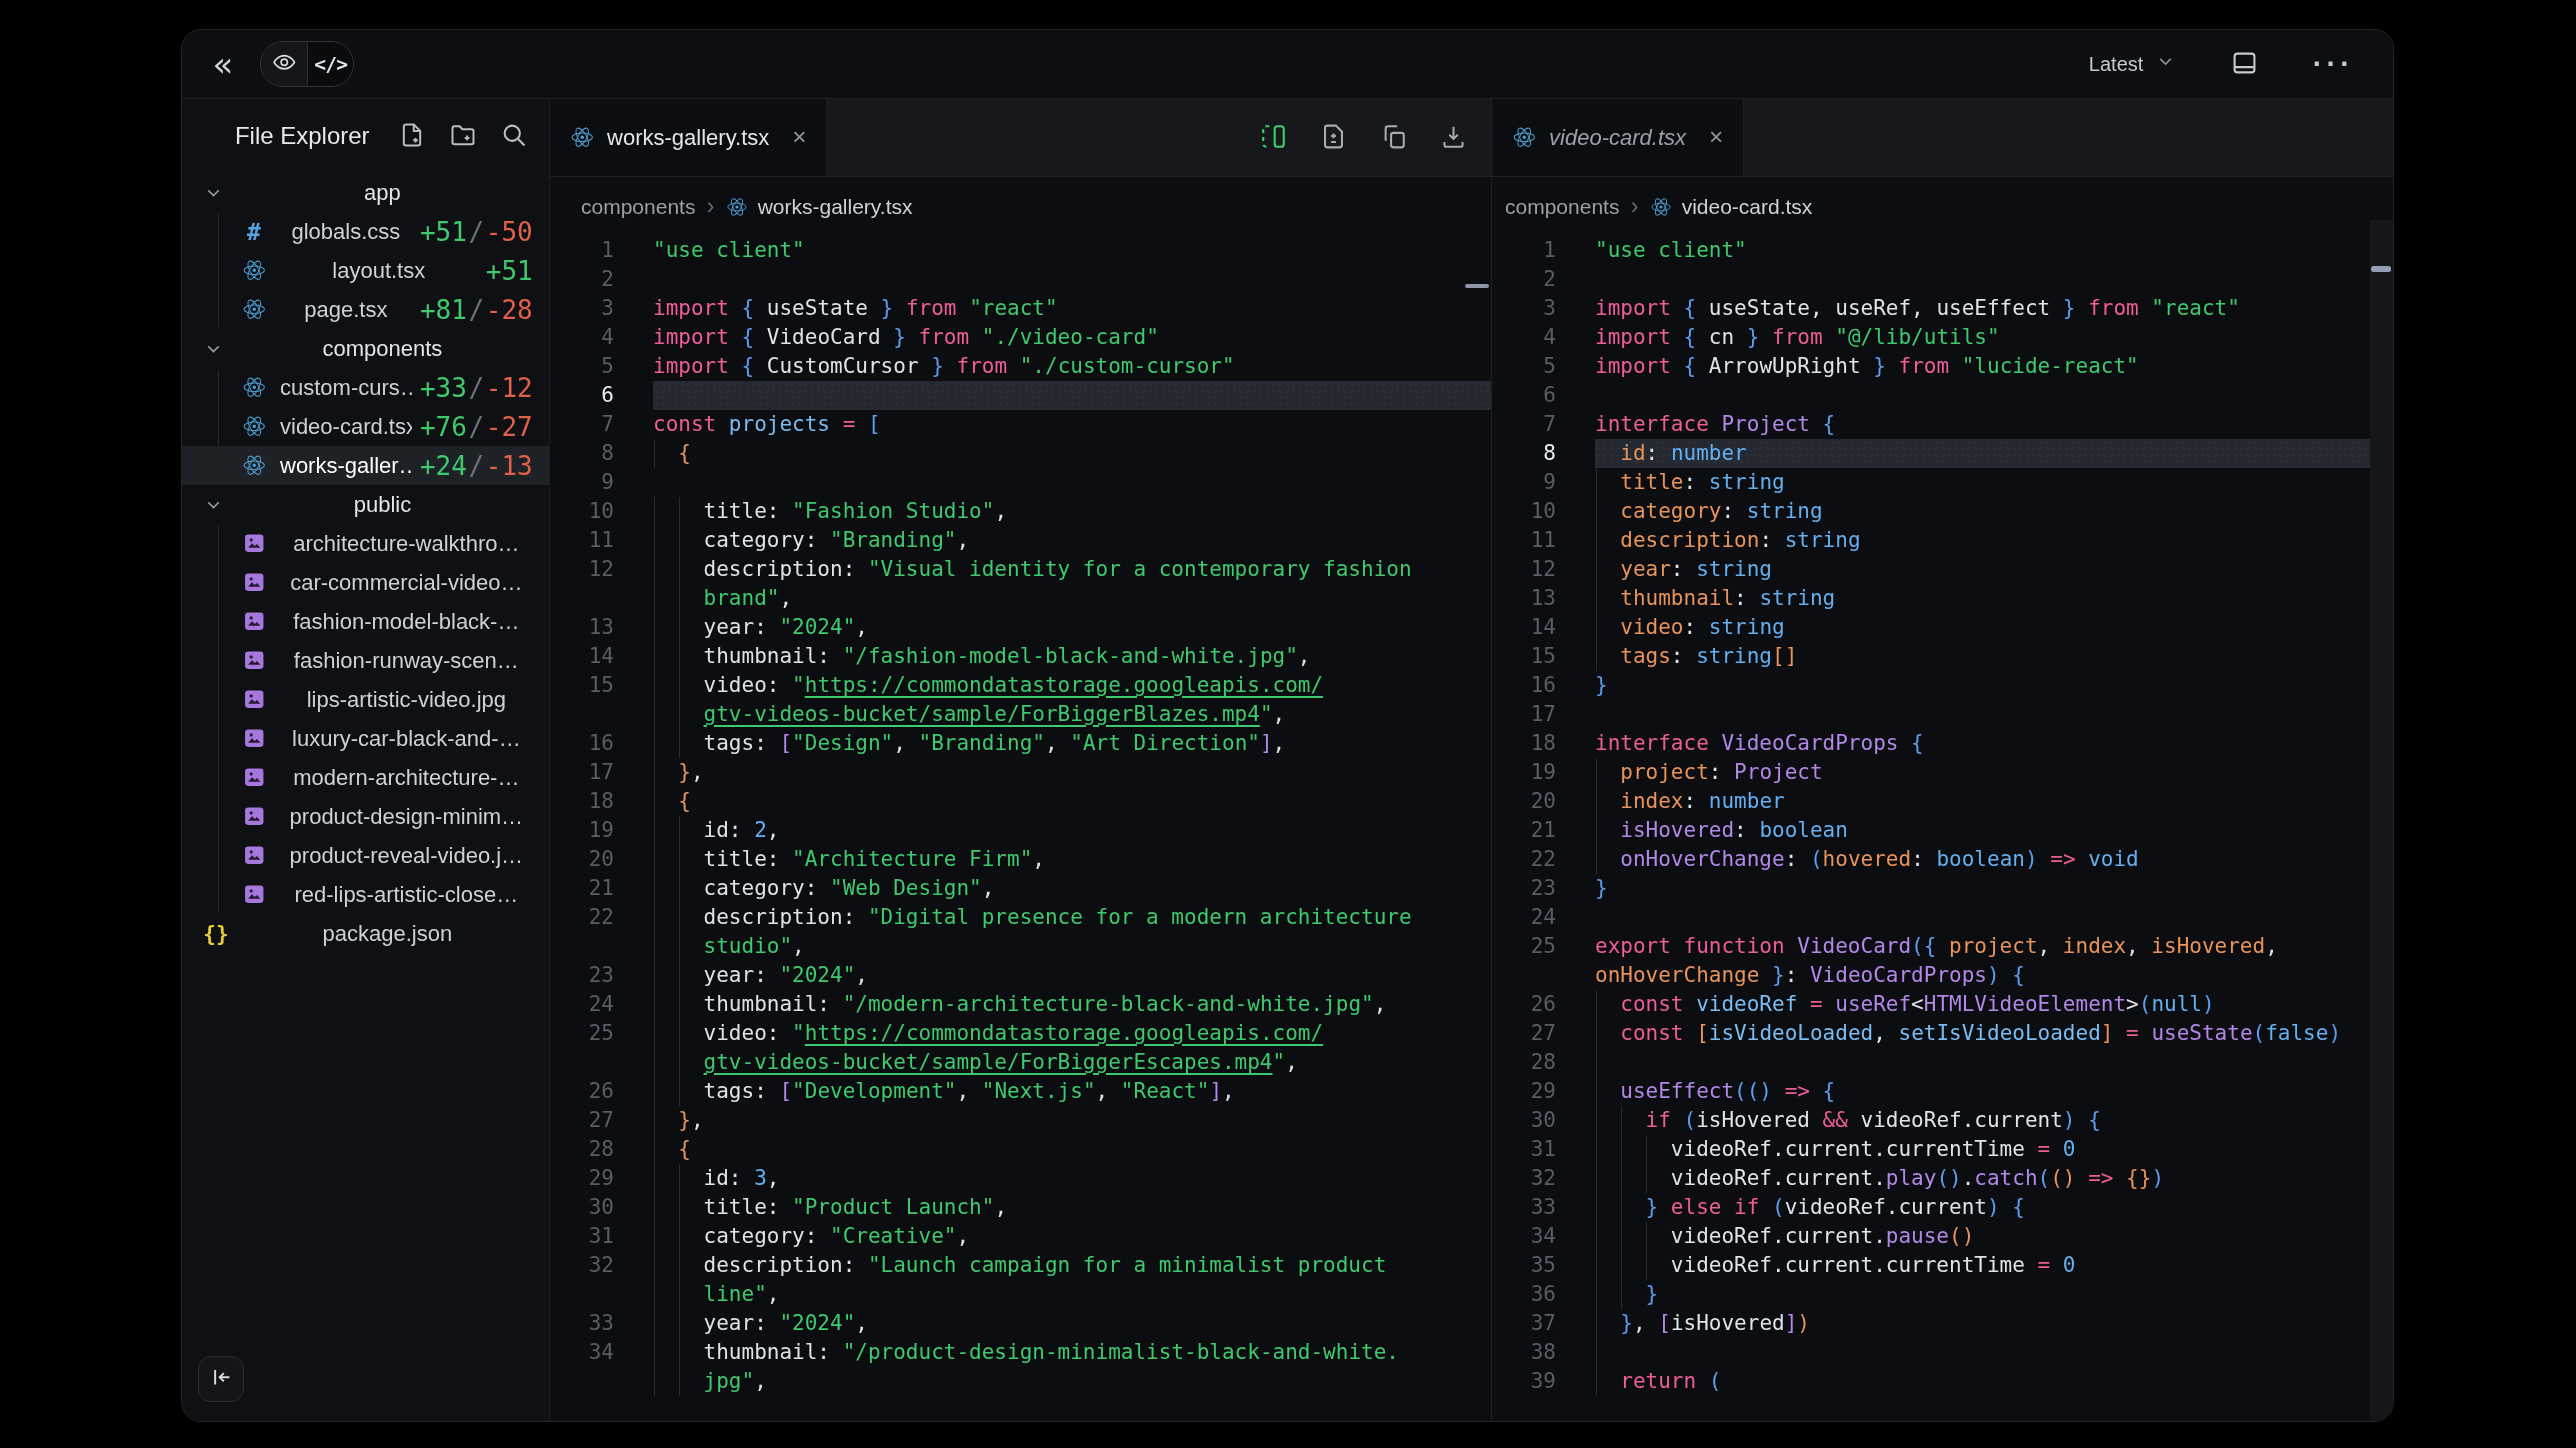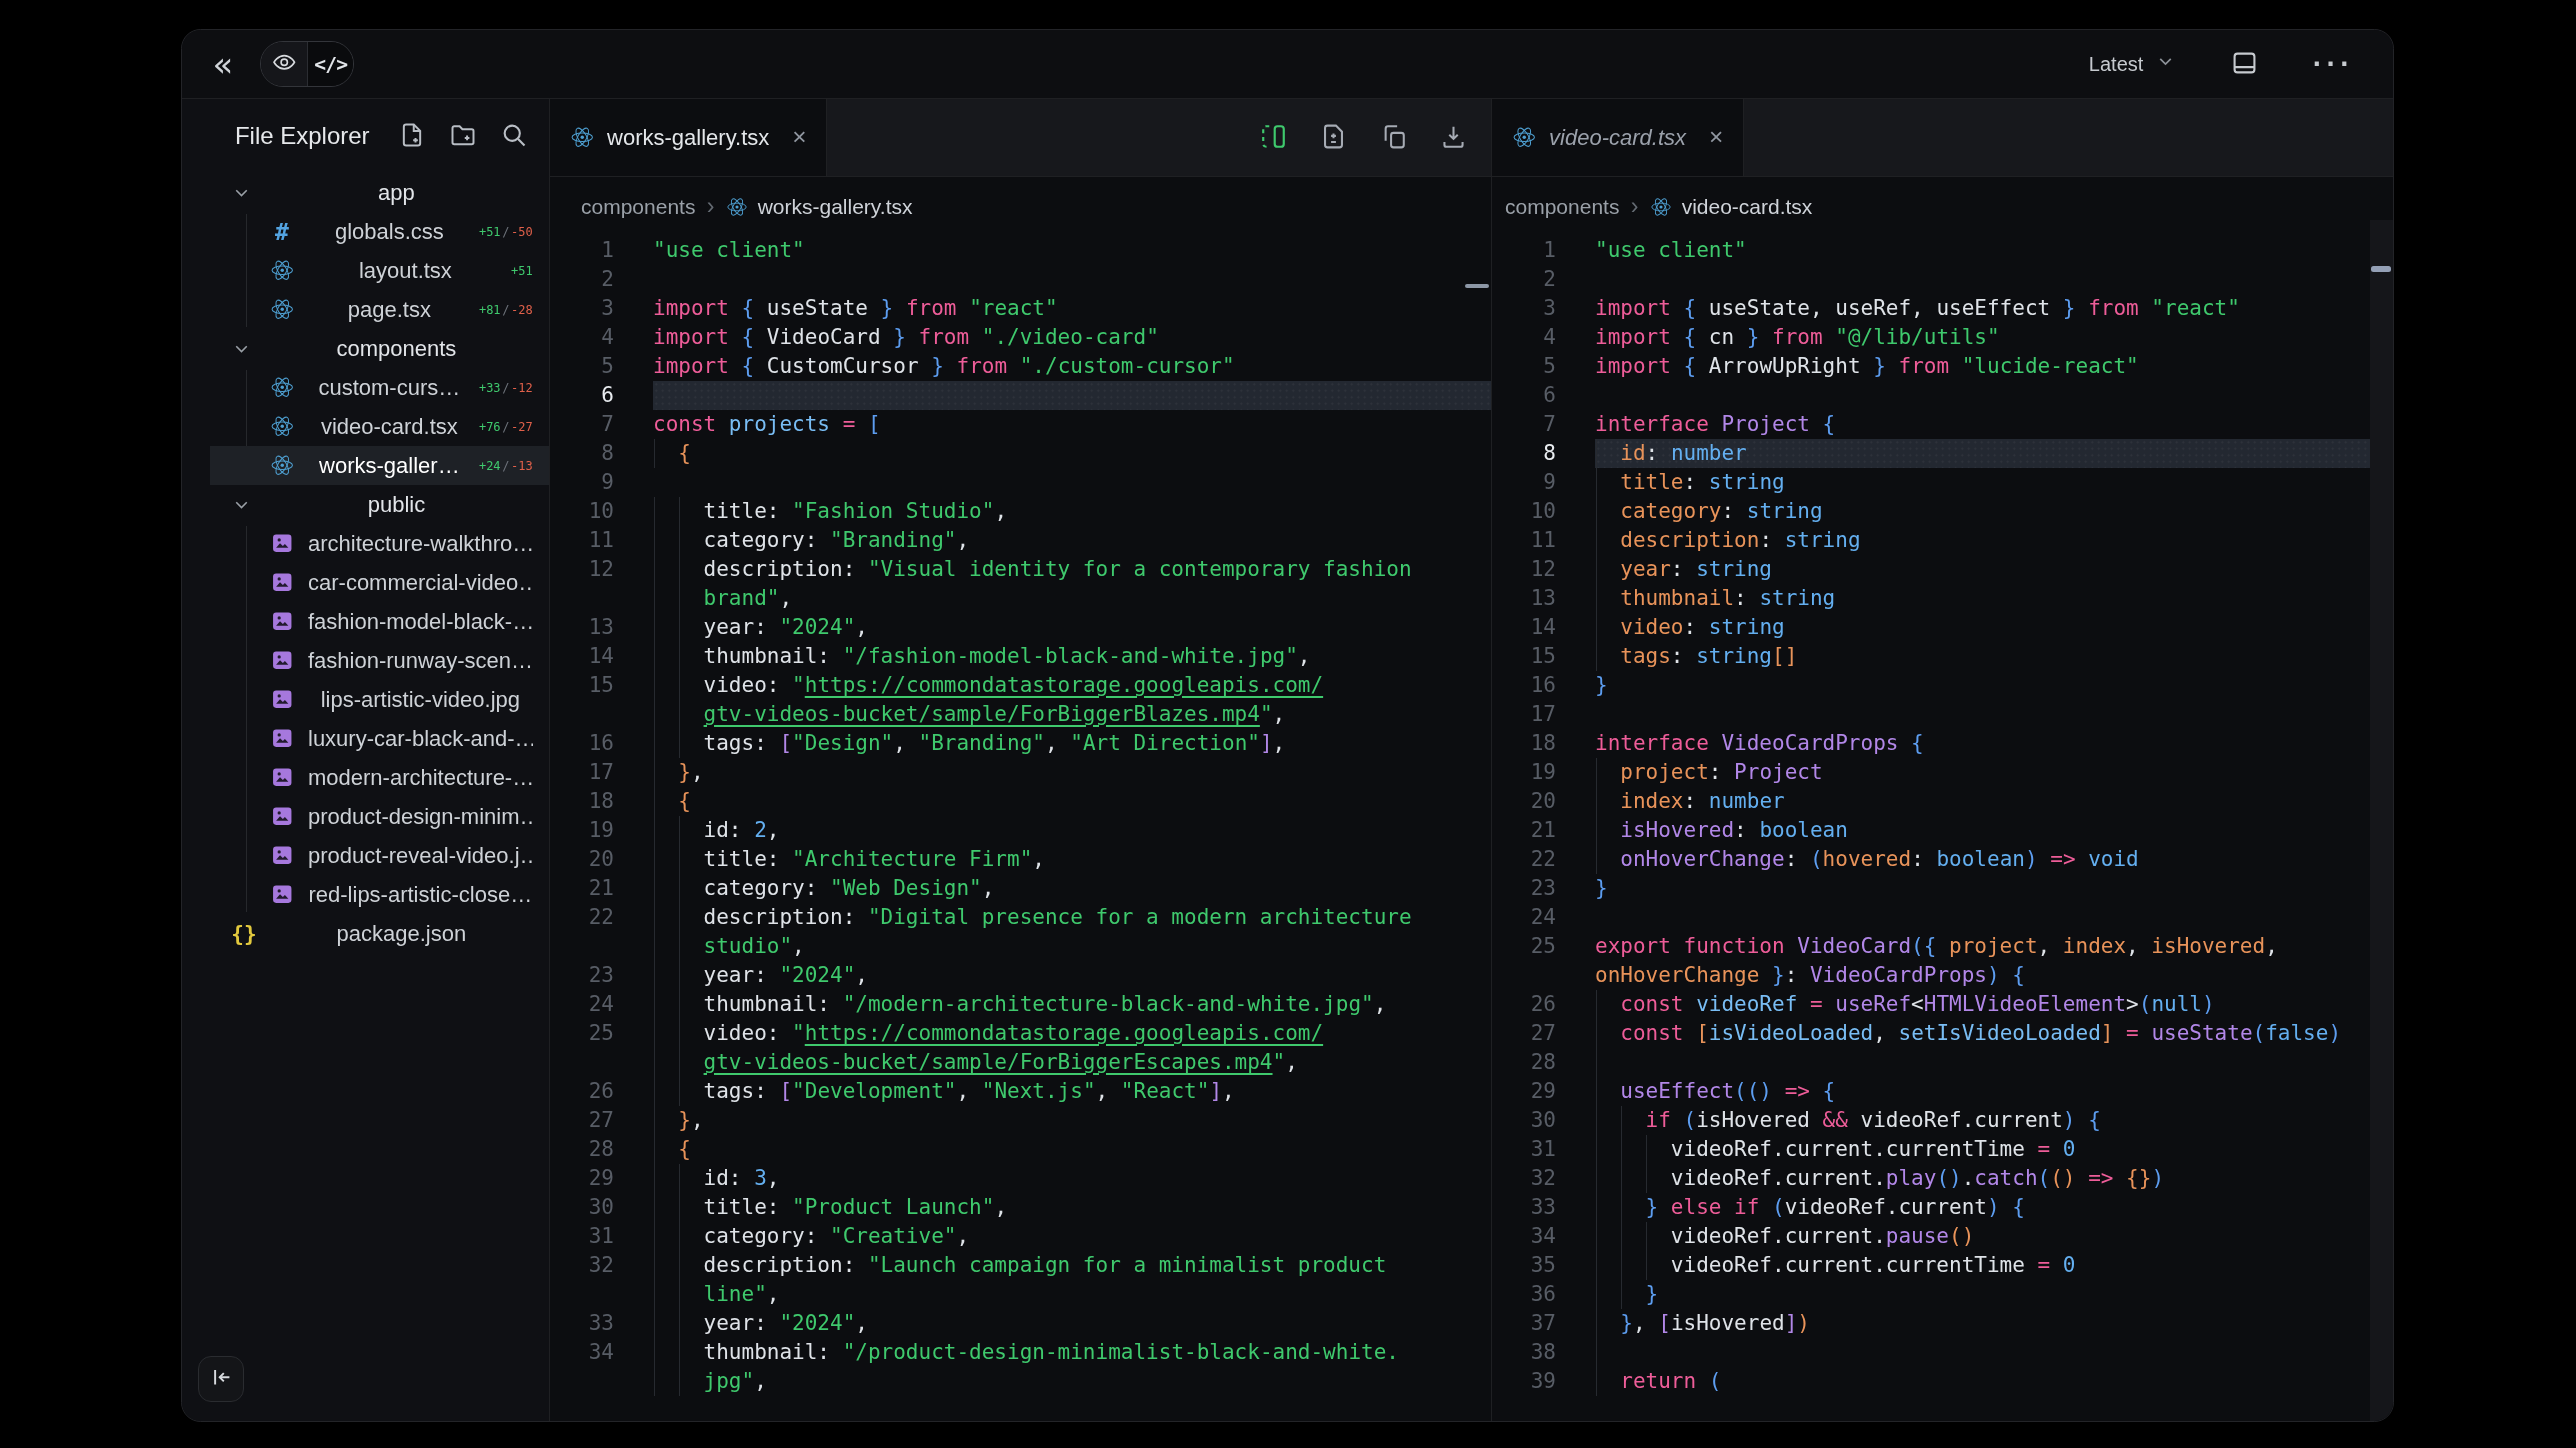--- a/index.html
+++ b/index.html
@@ -26,33 +26,33 @@
 
   
   .main{display:flex;height:1323px;}
   .sidebar{width:368px;border-right:0.8px solid #1f2023;position:relative;background:#0f1014;flex:none;text-align:center;}
   .sb-header{height:74px;display:flex;align-items:center;padding:0 21px 0 24.5px;}
   .sb-title{font-size:24px;color:#e6e8eb;flex:1;}
   .sb-actions{display:flex;gap:23px;}
   .sb-actions button{background:none;border:none;padding:0;display:flex;}
   .sb-actions svg{width:28px;height:28px;stroke:#b9bec5;}
 
-  .tree{font-size:22px;color:#ced2d7;padding-left:28px;}
+  .tree{font-size:22px;color:#ced2d7;}
   .trow{height:39px;display:flex;align-items:center;padding-right:16.3px;position:relative;}
   .trow.folder{padding-left:21px;color:#e2e5e9;}
   .trow.file{padding-left:59px;}
   .trow.root{padding-left:21px;}
   .trow .chev{width:21px;height:21px;margin-right:8.2px;flex:none;display:flex;}
   .trow .chev svg{width:21px;height:21px;stroke:#9aa0a7;}
   .ficon{width:26px;height:26px;margin-right:13px;flex:none;display:flex;align-items:center;justify-content:center;}
   .ficon svg{width:24.5px;height:24.5px;}
   .ficon .hash{color:#53a3e0;font-weight:700;font-size:23px;font-family:"DejaVu Sans Mono",monospace;}
   .ficon .braces{color:#e2c93e;font-weight:700;font-size:21px;font-family:"DejaVu Sans Mono",monospace;}
   .flabel{white-space:nowrap;overflow:hidden;flex:1;}
-  .diff{font-family:"DejaVu Sans Mono",monospace;font-size:12px;margin-left:8.2px;white-space:nowrap;}
+  .diff{font-family:"DejaVu Sans Mono",monospace;font-size:26px;margin-left:8.2px;white-space:nowrap;}
   .diff .add{color:#3fc96d;font-weight:400;font-style:normal;}
   .diff .sep{color:#6d727a;font-style:normal;margin:0 1.6px;}
   .diff .del{color:#e0604a;font-weight:400;font-style:normal;}
   .grp{position:relative;}
   .grp::before{content:"";position:absolute;left:36px;top:1.6px;bottom:1.6px;width:0.8px;background:#26282c;}
   .trow.sel{background:#1e2126;}
   .trow.sel .flabel{color:#fff;}
   .sb-collapse{position:absolute;left:16.3px;bottom:20.4px;width:46px;height:46px;border:0.8px solid #2a2c30;border-radius:13px;
     background:#141518;display:flex;align-items:center;justify-content:center;}
   .sb-collapse svg{width:24.5px;height:24.5px;stroke:#d7dade;}

